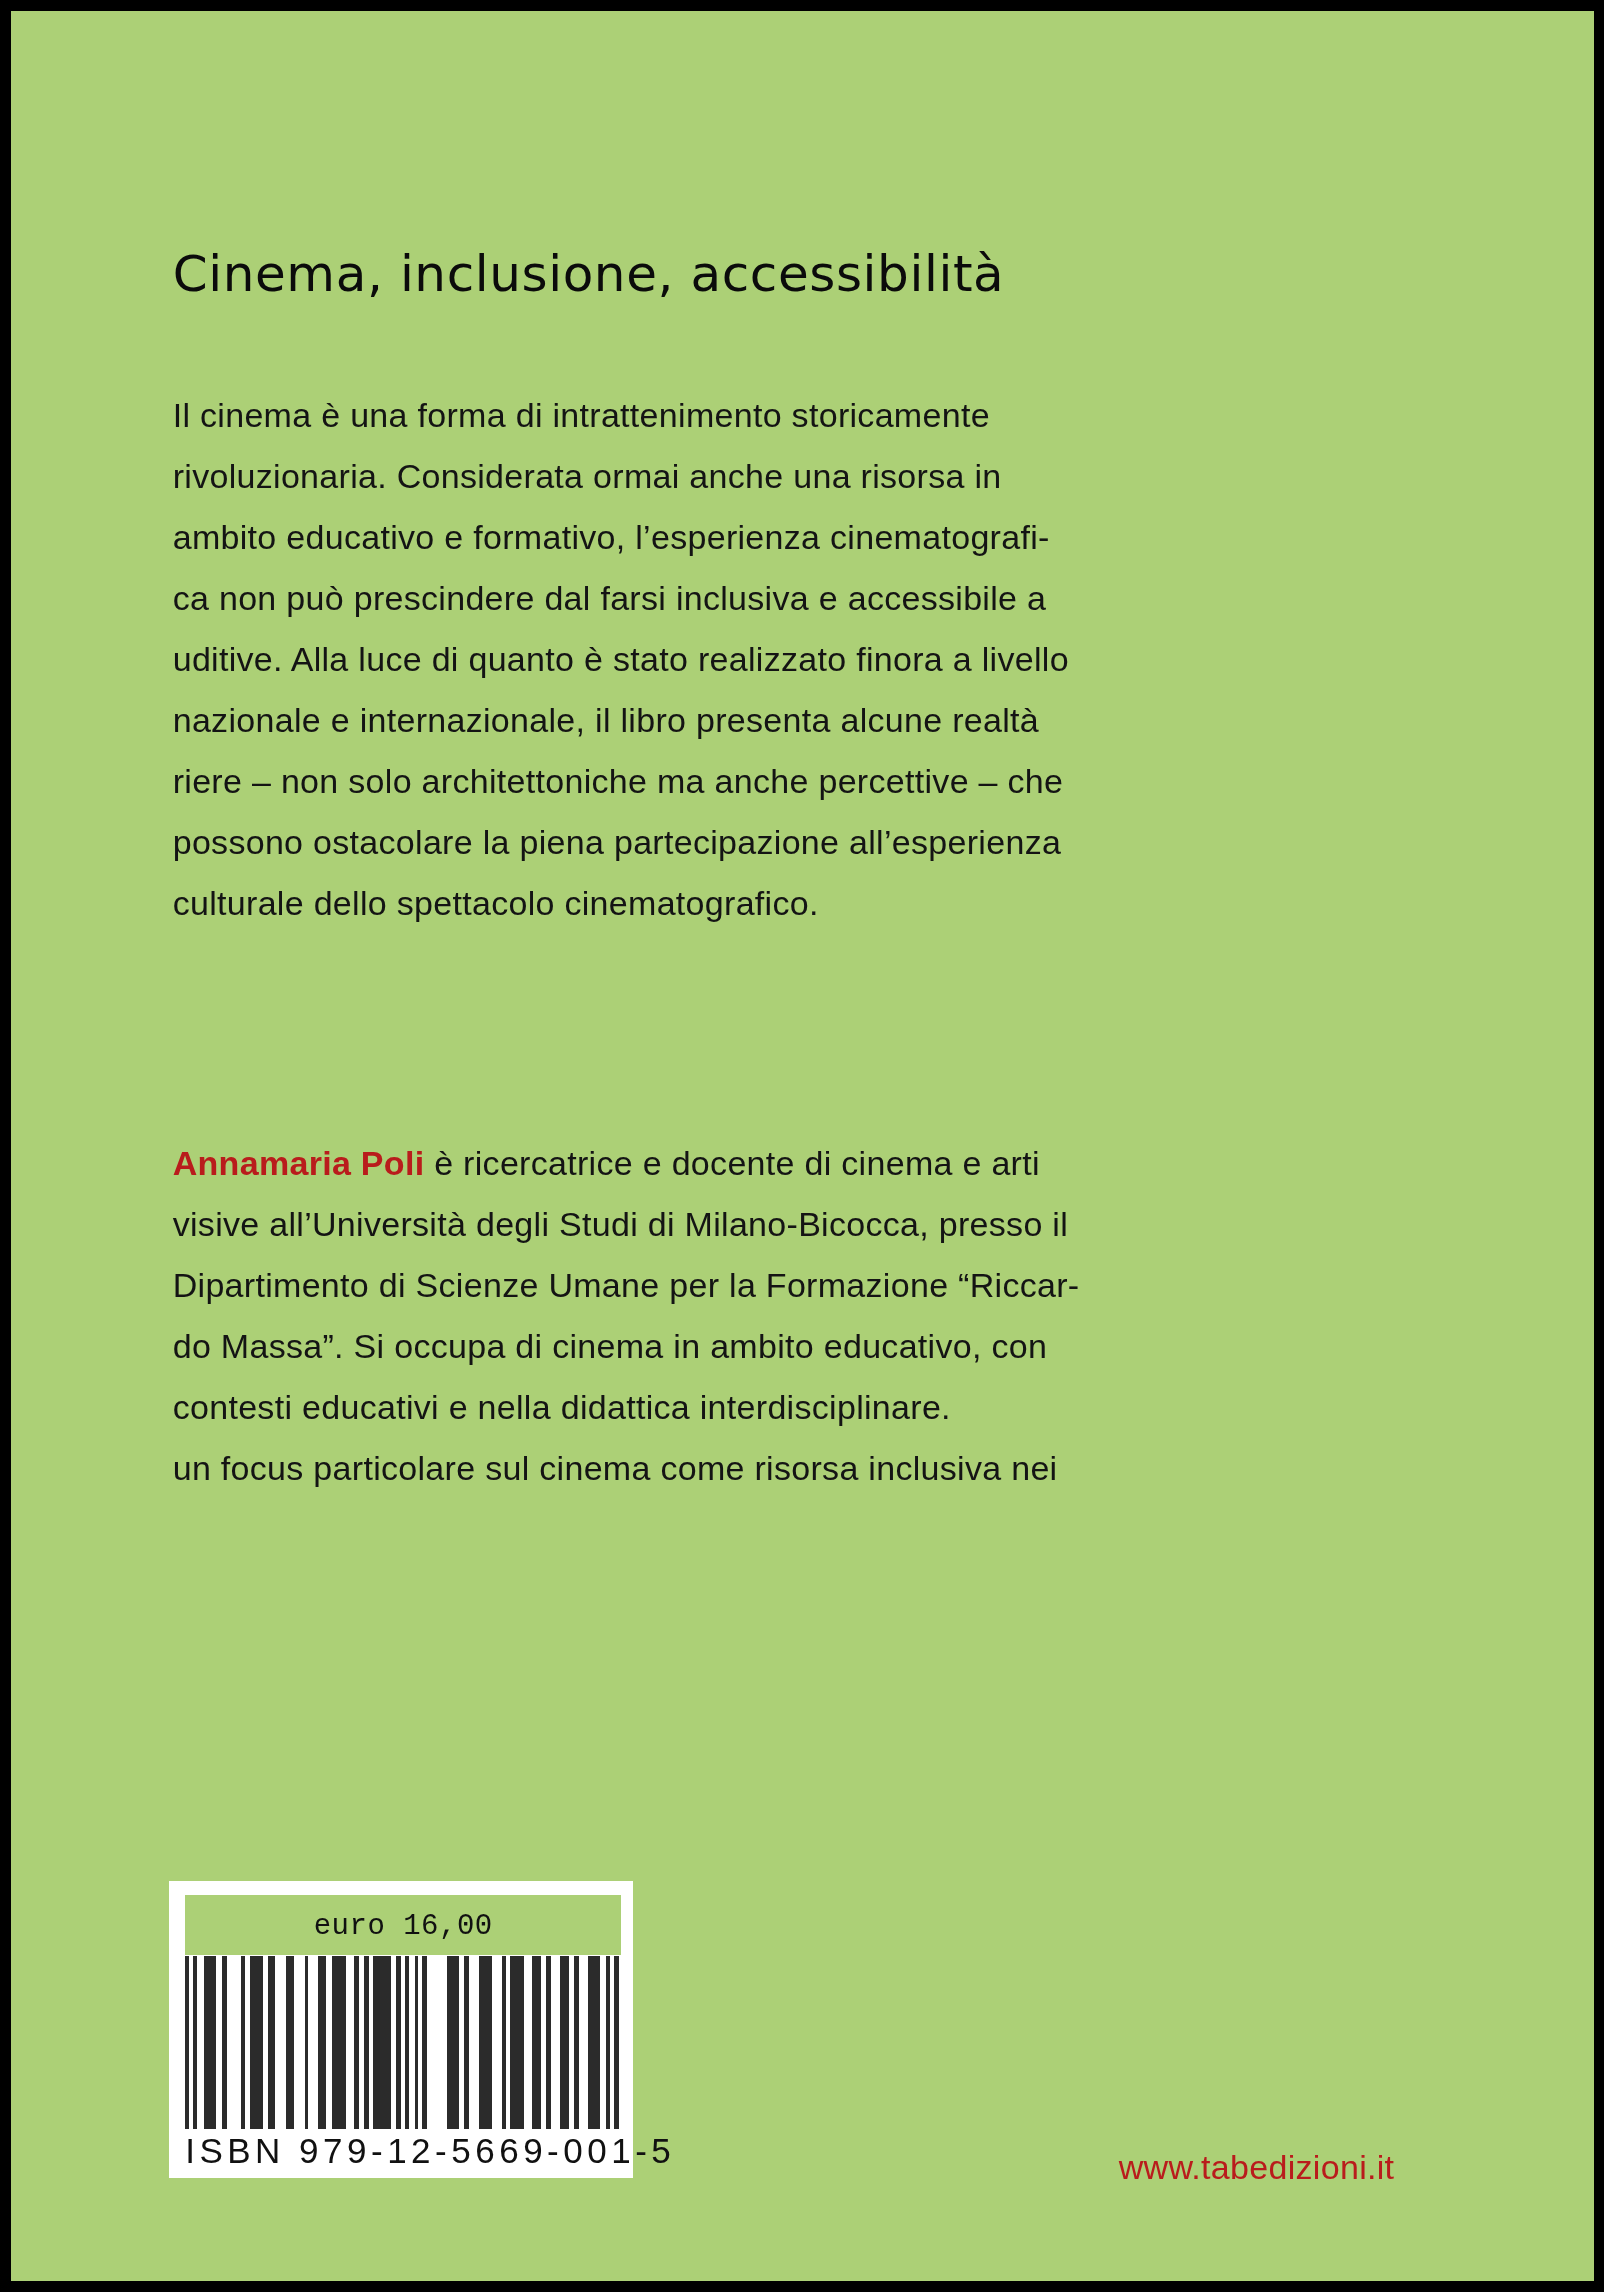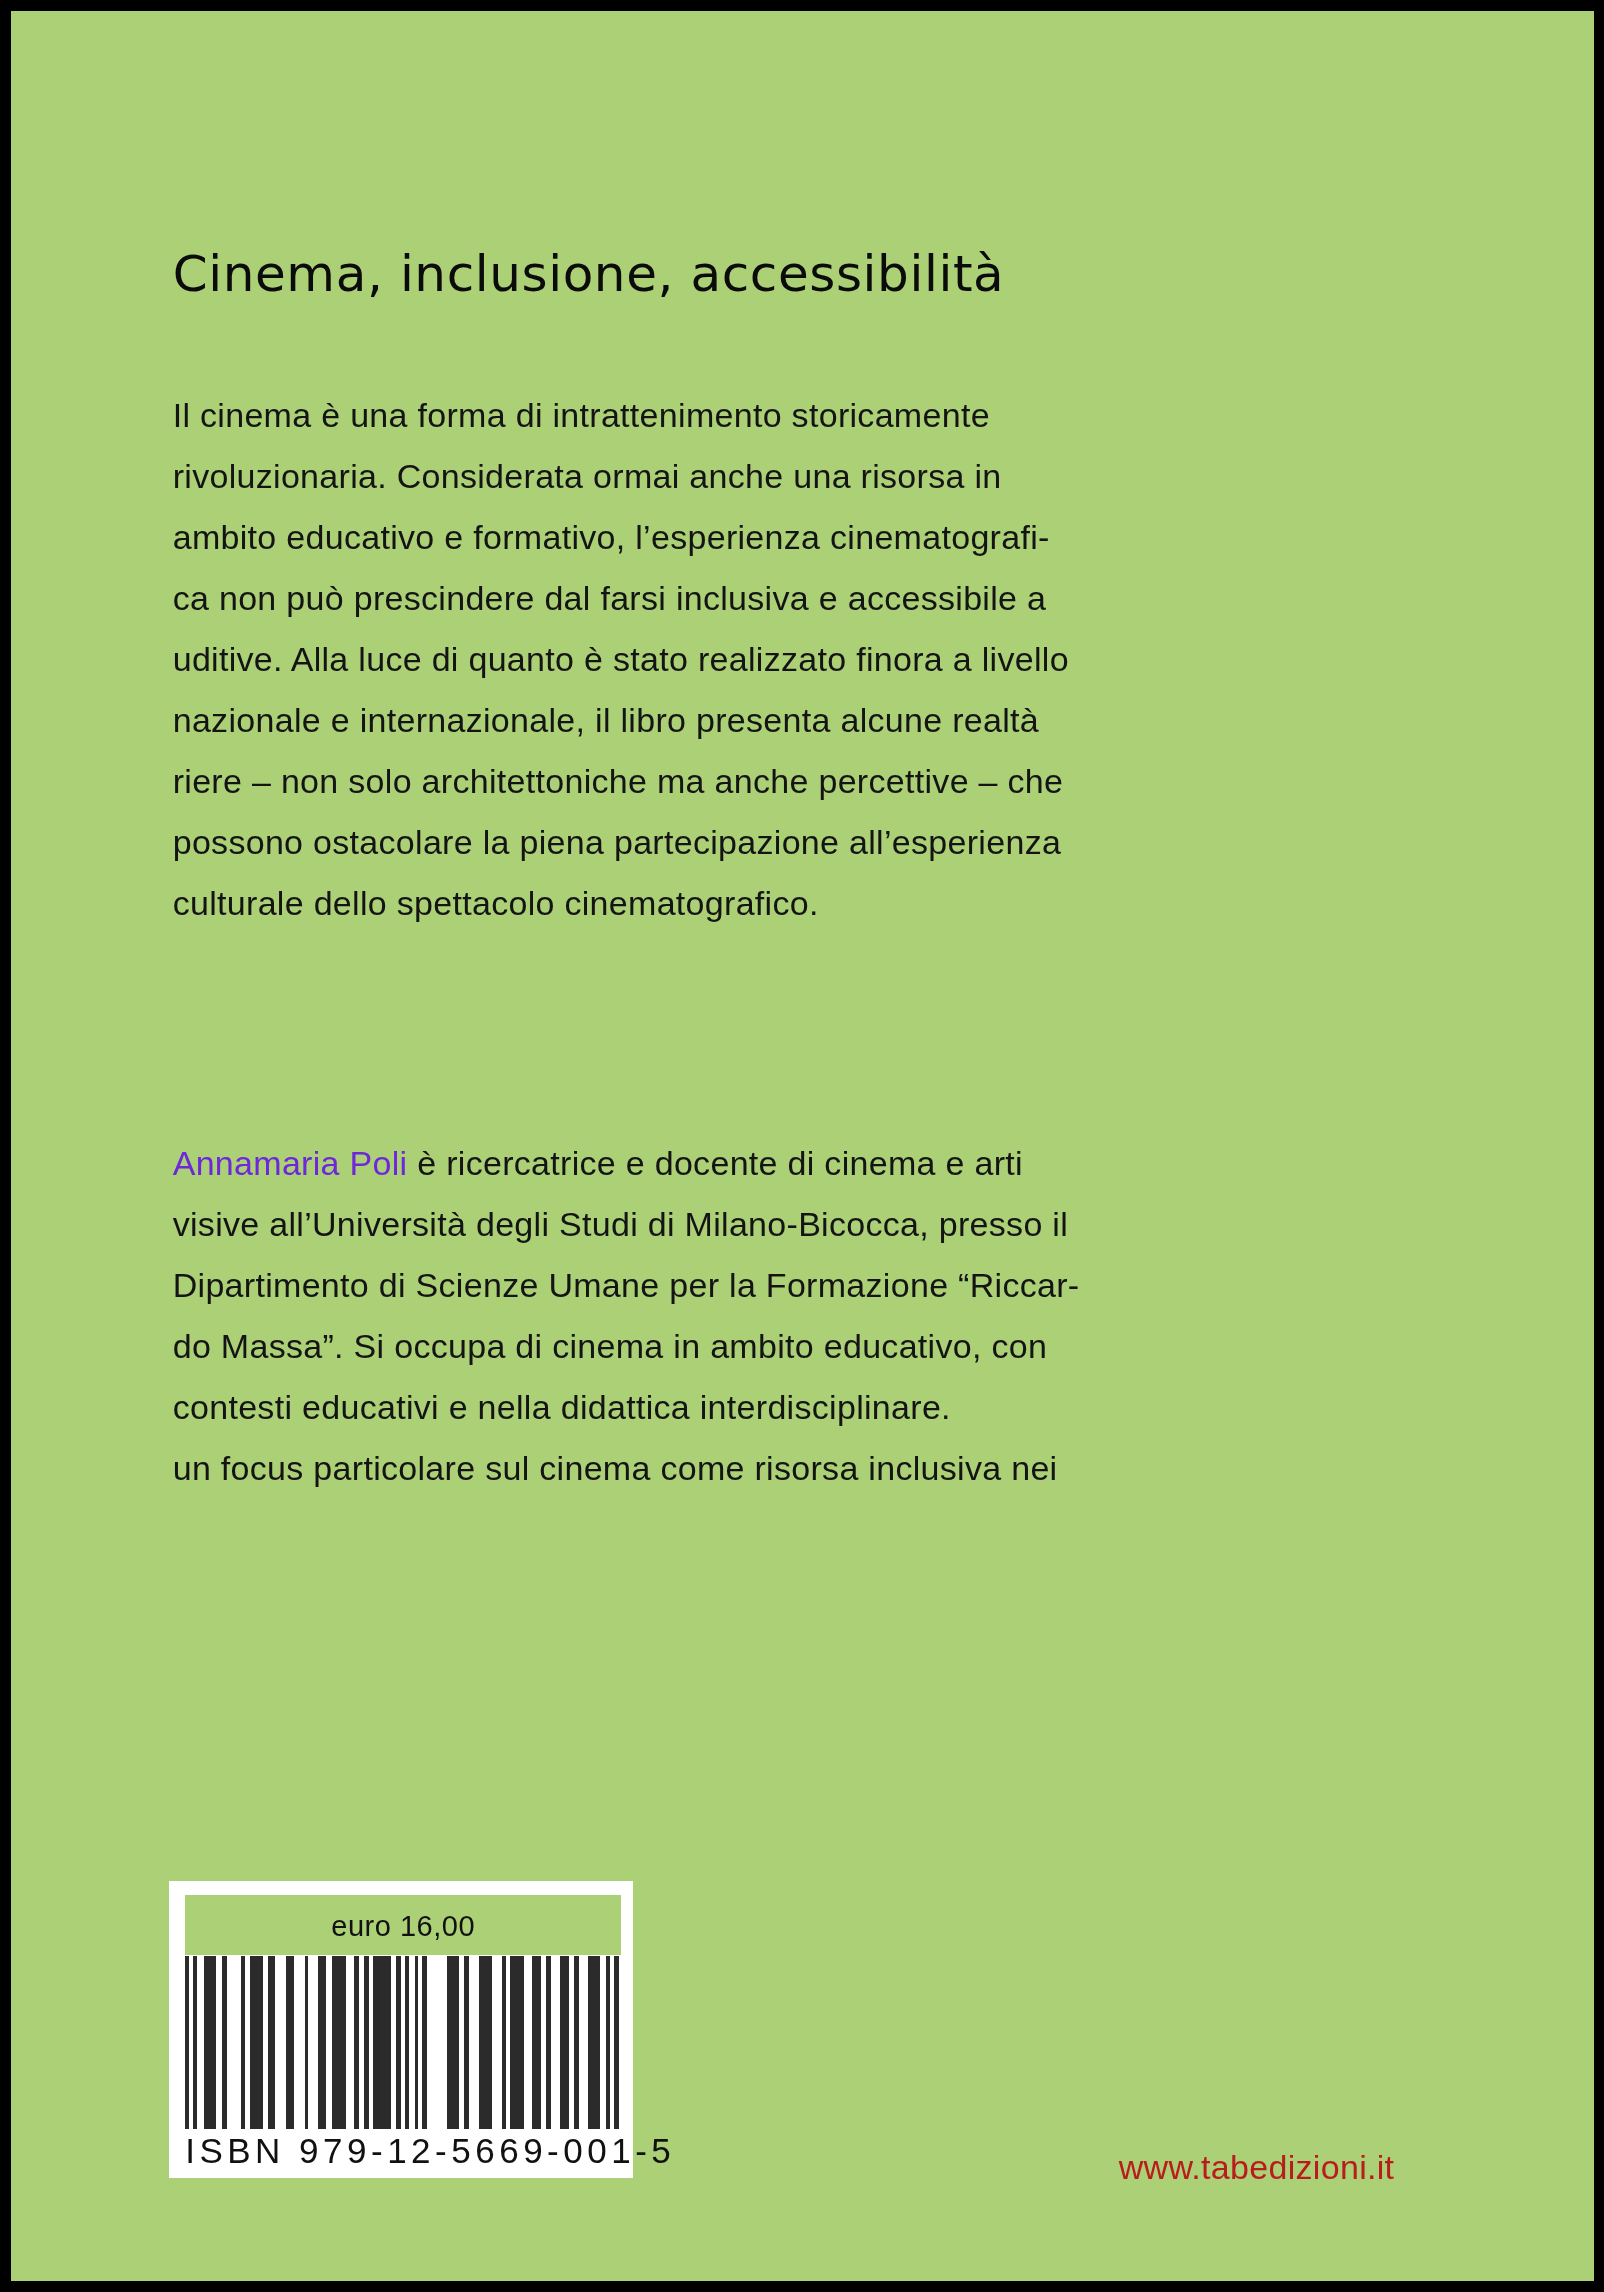--- a/index.html
+++ b/index.html
@@ -33,37 +33,37 @@
     margin: 0;
     font-family: "Liberation Sans", sans-serif;
     font-size: 34px;
     line-height: 61px;
     color: #141414;
     letter-spacing: 0.3px;
   }
   .para .line { display: block; white-space: nowrap; height: 61px; }
   .para-synopsis { top: 374px; }
   .para-author { top: 1122px; }
-  .author-name { font-weight: normal; color: #6d28d9; }
+  .author-name { font-weight: bold; color: #b91c1c; }
 
   .barcode-box {
     position: absolute;
     left: 158px; top: 1870px;
     width: 464px; height: 297px;
     background: #ffffff;
   }
   .price-strip {
     position: absolute;
     left: 16.5px; top: 14.6px;
     width: 436px; height: 60px;
     background: #acd076;
     display: flex; align-items: center; justify-content: center;
   }
   .price-text {
-    font-family: Liberation Sans, sans-serif;
+    font-family: Liberation Mono, monospace;
     font-size: 29px;
     color: #111;
     letter-spacing: 0.5px;
     padding-top: 1.9px;
   }
   .bars {
     position: absolute;
     left: 0; top: 75px;
     width: 464px; height: 173px;
   }

